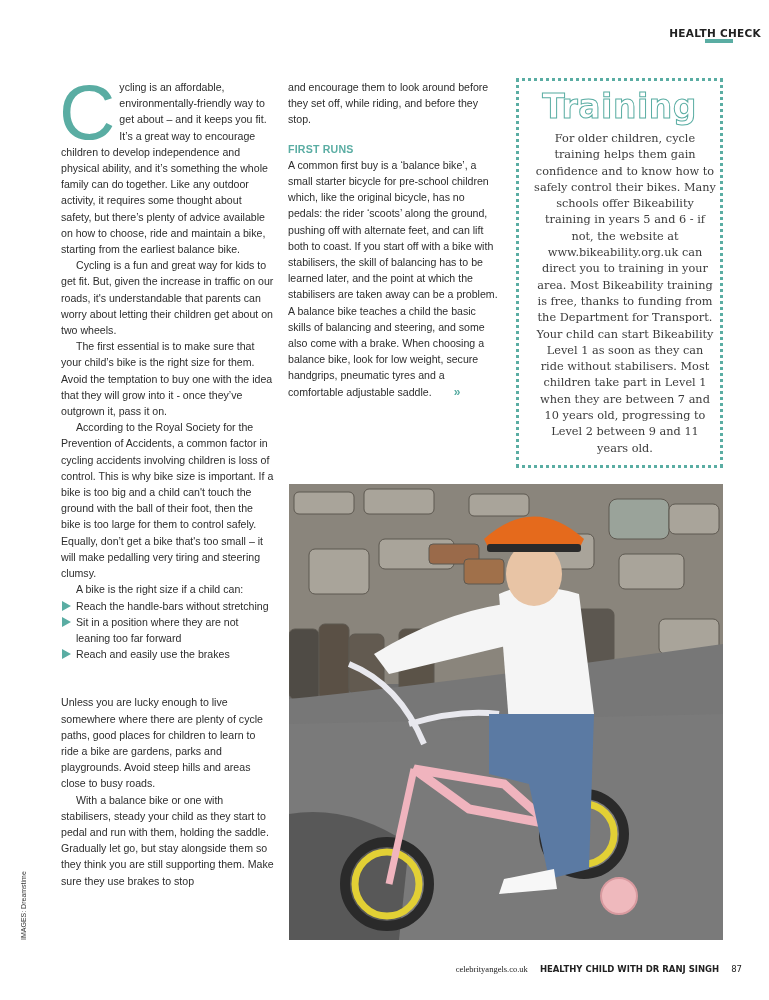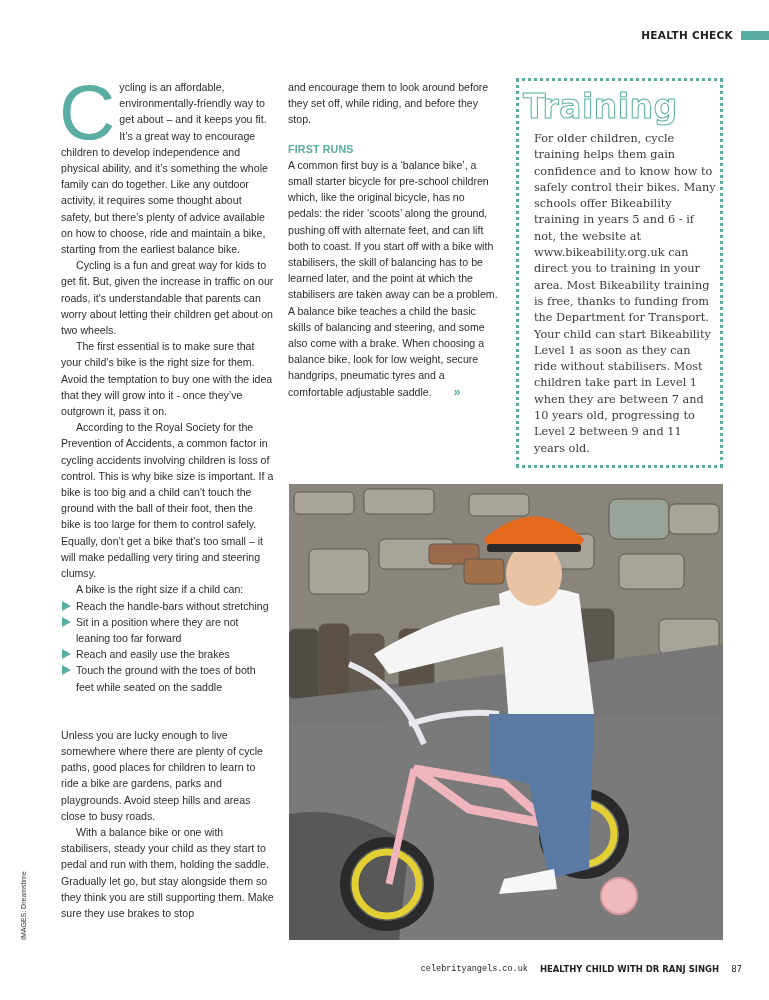--- a/index.html
+++ b/index.html
@@ -1,49 +1,49 @@
 <!DOCTYPE html>
 <html><head>
 <meta charset="utf-8">
 <style>
   * { box-sizing: border-box; margin: 0; padding: 0; }
   html, body { width: 769px; height: 1000px; background: #ffffff; overflow: hidden; }
   body { position: relative; font-family: "Liberation Sans", sans-serif; color: #2b2b2b; }
 
-  .header { position: absolute; top: 27px; right: 0; height: 16px; display: flex; align-items: center; }
+  .header { position: absolute; top: 27px; right: 0; height: 16px; display: flex; align-items: center; flex-direction: column; }
   .header-title { font-family: "DejaVu Sans", sans-serif; font-weight: bold; font-size: 10.5px; letter-spacing: 0.3px; color: #222; margin-right: 8px; }
   .header-bar { width: 28px; height: 9px; background: #5aada3; }
 
   .col { position: absolute; font-size: 10.6px; line-height: 16.2px; color: #2d2d2d; }
   .col p { margin: 0; }
   .indent { text-indent: 15px; }
   #col1 { left: 61px; top: 79px; width: 213px; }
   #col2 { left: 288px; top: 79px; width: 210px; }
 
   .dropcap-wrap { position: relative; }
   .dropcap { float: left; font-family: "Liberation Sans", sans-serif; font-size: 78px; line-height: 62px; color: #5aada3; margin: 2px 4px 0 -2px; height: 62px; font-weight: normal; }
 
   .bullets { list-style: none; margin: 0; }
   .bullets li { position: relative; padding-left: 15px; }
   .bullet-icon { position: absolute; left: 1px; top: 3px; width: 0; height: 0; border-left: 9px solid #5aada3; border-top: 5px solid transparent; border-bottom: 5px solid transparent; }
   .gap { height: 32px; }
 
   .subhead { font-family: Liberation Sans, sans-serif; font-weight: bold; font-size: 10.6px; color: #5aada3; margin-top: 13px; letter-spacing: 0.2px; }
   .more-icon { display: inline-block; color: #5aada3; font-weight: bold; font-size: 12px; margin-left: 22px; }
 
-  .training-box { position: absolute; left: 516px; top: 78px; width: 207px; height: 390px; border: 3px dotted #5aada3; padding: 8px 4px 0 4px; text-align: left; }
+  .training-box { position: absolute; left: 516px; top: 78px; width: 207px; height: 390px; border: 3px dotted #5aada3; padding: 8px 4px 0 4px; text-align: center; }
   .training-title { font-family: "DejaVu Sans", sans-serif; font-size: 33px; color: #ffffff; -webkit-text-stroke: 1px #5aada3; letter-spacing: 0.5px; line-height: 36px; margin-bottom: 6px; font-weight: bold; }
   .training-text { font-family: "DejaVu Serif", serif; font-size: 11.3px; line-height: 16.3px; color: #3b3b3b; margin-left: 11px; }
 
   .photo { position: absolute; left: 289px; top: 484px; width: 434px; height: 456px; overflow: hidden; background: #6f6f6f; }
 
   .credit { position: absolute; left: 20px; top: 940px; transform: rotate(-90deg); transform-origin: left top; font-size: 7px; color: #333; white-space: nowrap; }
 
   .footer { position: absolute; top: 964px; right: 27px; font-size: 8.5px; display: flex; gap: 12px; color: #222; }
-  .footer-site { font-family: Liberation Mono, monospace; }
+  .footer-site { font-family: Liberation Serif, serif; }
   .footer-title { font-family: "DejaVu Sans", sans-serif; font-weight: bold; }
   .footer-page { font-family: "DejaVu Sans", sans-serif; }
 </style>
 </head>
 <body>
 
 <div class="header">
   <span class="header-title">HEALTH CHECK</span>
   <span class="header-bar"></span>
 </div>
@@ -54,21 +54,20 @@
     <p>ycling is an affordable, environmentally-friendly way to get about – and it keeps you fit. It’s a great way to encourage children to develop independence and physical ability, and it’s something the whole family can do together. Like any outdoor activity, it requires some thought about safety, but there’s plenty of advice available on how to choose, ride and maintain a bike, starting from the earliest balance bike.</p>
   </div>
   <p class="indent">Cycling is a fun and great way for kids to get fit. But, given the increase in traffic on our roads, it's understandable that parents can worry about letting their children get about on two wheels.</p>
   <p class="indent">The first essential is to make sure that your child’s bike is the right size for them. Avoid the temptation to buy one with the idea that they will grow into it - once they’ve outgrown it, pass it on.</p>
   <p class="indent">According to the Royal Society for the Prevention of Accidents, a common factor in cycling accidents involving children is loss of control. This is why bike size is important. If a bike is too big and a child can't touch the ground with the ball of their foot, then the bike is too large for them to control safely. Equally, don’t get a bike that's too small – it will make pedalling very tiring and steering clumsy.</p>
   <p class="indent">A bike is the right size if a child can:</p>
   <ul class="bullets">
     <li><span class="bullet-icon"></span><span>Reach the handle-bars without stretching</span></li>
     <li><span class="bullet-icon"></span><span>Sit in a position where they are not leaning too far forward</span></li>
     <li><span class="bullet-icon"></span><span>Reach and easily use the brakes</span></li>
-    <li><span class="bullet-icon"></span><span>Touch the ground with the toes of both feet while seated on the saddle</span></li>
   </ul>
   <div class="gap"></div>
   <p>Unless you are lucky enough to live somewhere where there are plenty of cycle paths, good places for children to learn to ride a bike are gardens, parks and playgrounds. Avoid steep hills and areas close to busy roads.</p>
   <p class="indent">With a balance bike or one with stabilisers, steady your child as they start to pedal and run with them, holding the saddle. Gradually let go, but stay alongside them so they think you are still supporting them. Make sure they use brakes to stop</p>
 </div>
 
 <div class="col" id="col2">
   <p>and encourage them to look around before they set off, while riding, and before they stop.</p>
   <div class="subhead">FIRST RUNS</div>
   <p><span>A common first buy is a ‘balance bike’, a small starter bicycle for pre-school children which, like the original bicycle, has no pedals: the rider ‘scoots’ along the ground, pushing off with alternate feet, and can lift both to coast. If you start off with a bike with stabilisers, the skill of balancing has to be learned later, and the point at which the stabilisers are taken away can be a problem. A balance bike teaches a child the basic skills of balancing and steering, and some also come with a brake. When choosing a balance bike, look for low weight, secure handgrips, pneumatic tyres and a comfortable adjustable saddle.</span><span class="more-icon">»</span></p>

